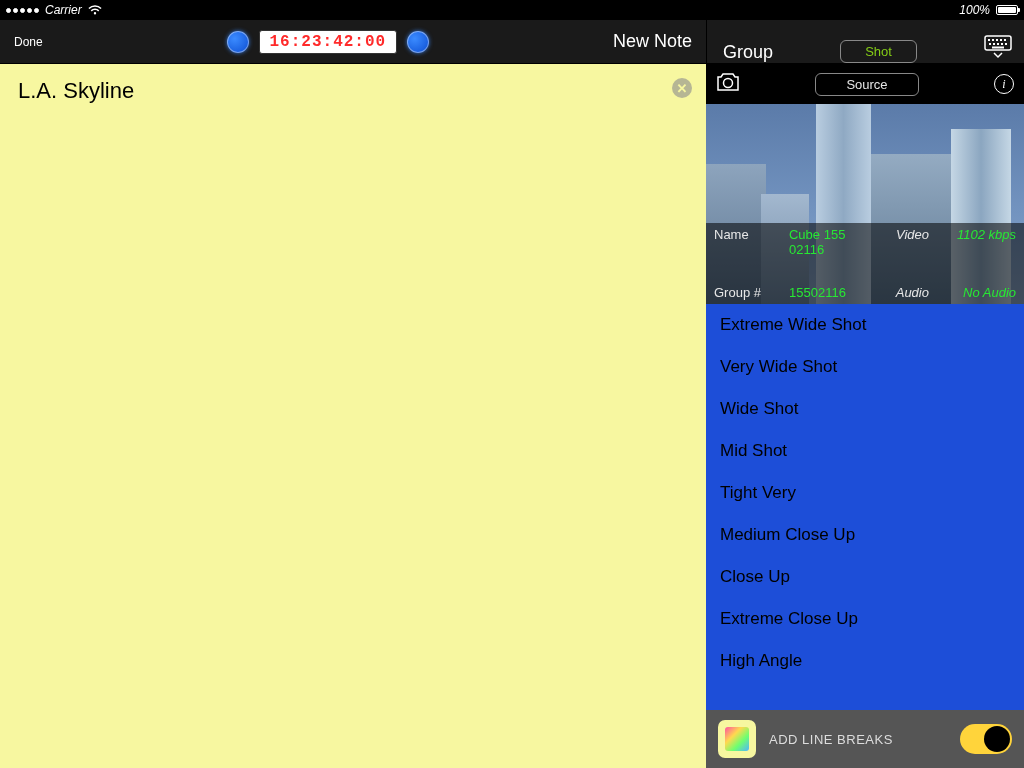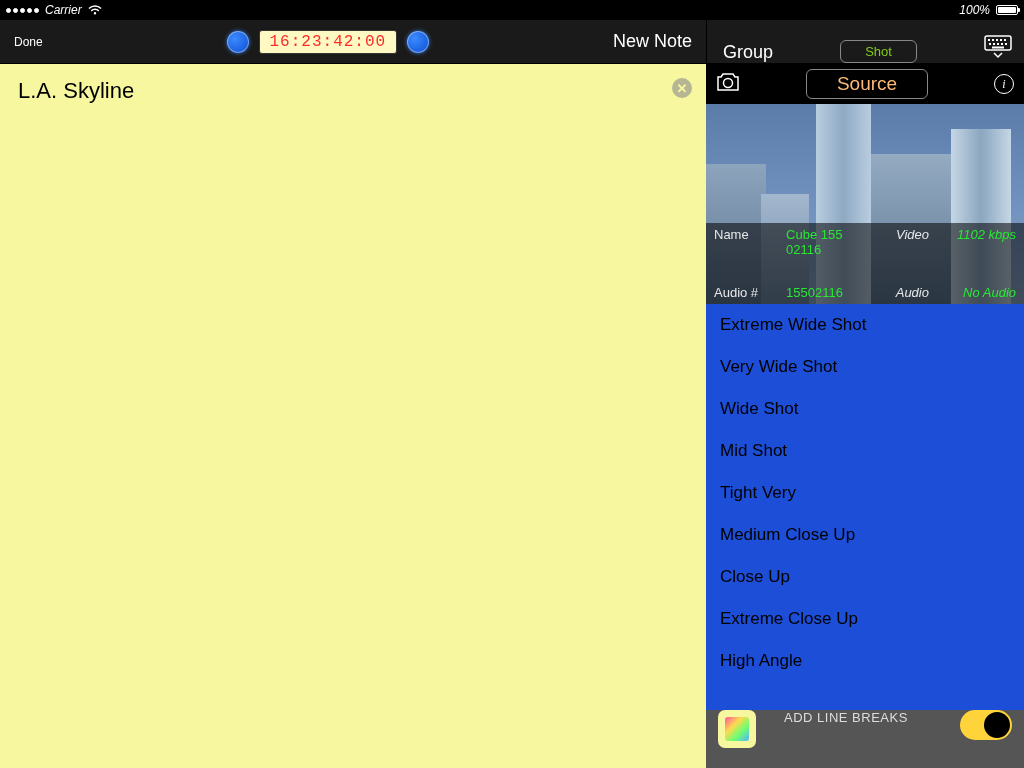--- a/index.html
+++ b/index.html
@@ -16,56 +16,56 @@
 .bat-body::after { content:""; position:absolute; right:-3px; top:2px; width:2px; height:4px; background:#fff; border-radius:0 1px 1px 0;}
 .bat-fill { position:absolute; inset:1px; background:#fff; border-radius:1px;}
 
 
 .toolbar { height: 44px; background: #1a1a1a; display: flex; align-items: center; color: #fff; border-bottom: 1px solid #000; }
 .tb-left { width: 706px; display:flex; align-items:center; height:100%; padding: 0 14px; gap: 14px;}
 .tb-right { flex:1; display:flex; align-items:flex-end; height:100%; padding: 0 10px; gap: 14px; justify-content:space-between; border-left:1px solid #000;}
 .done-btn { font-size: 12px; font-weight: 500; }
 .center-ctrls { flex:1; display:flex; justify-content:center; align-items:center; gap:10px; }
 .rec-dot { width: 22px; height: 22px; border-radius: 50%; background: radial-gradient(circle at 35% 35%, #3b8bff, #0a4bd0); box-shadow: inset 0 0 0 1px rgba(255,255,255,.4), 0 0 4px rgba(59,139,255,.8); }
-.tc-box { font-family: "DS-Digital","Courier New",monospace; font-size: 16px; letter-spacing: 1px; color: #ff2a2a; background: #fef9c3; padding: 2px 10px; border-radius: 3px; border:1px solid #333; font-weight:400;}
+.tc-box { font-family: "DS-Digital","Courier New",monospace; font-size: 16px; letter-spacing: 1px; color: #ff2a2a; background: #ffffff; padding: 2px 10px; border-radius: 3px; border:1px solid #333; font-weight:700;}
 .newnote { font-size: 18px; font-weight: 500; margin-left:auto; }
 .group-lbl { font-size: 18px; margin-left:6px;}
 .seg { flex:1; display:flex; justify-content:center;}
 .seg-btn { border:1px solid #888; border-radius:6px; padding: 3px 24px; font-size:13px; color:#84cc16; background:transparent;}
 .kb-ic { width: 30px; }
 
 
 .main { display:flex; height: calc(768px - 20px - 44px); }
 .note-pane { width: 706px; background: #f7f7a0; position: relative; padding: 14px 18px; }
 .note-text { font-size: 22px; color: #000; }
 .clear-btn { position:absolute; top: 14px; right: 14px; width: 20px; height:20px; border-radius:50%; background:#b6b694; color:#f7f7a0; display:flex; align-items:center; justify-content:center; font-size:13px; font-weight:bold;}
 
 .side-pane { flex:1; display:flex; flex-direction:column; background:#fff; }
 .src-hdr { height: 40px; background:#000; display:flex; align-items:center; justify-content:space-between; padding: 0 10px; }
 .cam-ic, .info-ic { color:#fff; }
 .info-ic { width:20px; height:20px; border:1.5px solid #fff; border-radius:50%; display:flex; align-items:center; justify-content:center; font-size:12px; font-style:italic; font-family: Georgia, serif;}
-.src-btn { border:1px solid #888; border-radius:6px; padding: 3px 30px; font-size:19px; color:#fdba74; background:transparent;}
+.src-btn { border:1px solid #888; border-radius:6px; padding: 3px 30px; font-size:13px; color:#e5e5e5; background:transparent;}
 
 .preview { position:relative; height: 200px; background: linear-gradient(to bottom, #5b7ba9 0%, #7394c0 55%, #8da8c9 100%); overflow:hidden; }
 .building { position:absolute; bottom:0; background: linear-gradient(to bottom, #9fb6cf, #6d87a3); }
 .b1 { left: 0px; width: 60px; height: 140px; background:linear-gradient(to bottom,#8da4bd,#5c7590);}
 .b2 { left: 55px; width: 48px; height: 110px; background:linear-gradient(to bottom,#a3b8cf,#6e88a3);}
 .b3 { left: 110px; width: 55px; height: 200px; background:linear-gradient(to right,#b9cde0 0%,#8fa9c3 50%,#b9cde0 100%);}
 .b3::before{content:"";position:absolute;top:-12px;left:20px;width:14px;height:12px;background:#9fb6cf;}
 .b4 { left: 165px; width: 80px; height: 150px; background:linear-gradient(to bottom,#94abc2,#5e7892);}
 .b5 { left: 245px; width: 60px; height: 175px; background:linear-gradient(to right,#c5d7e5,#8ba6c0,#c5d7e5);}
 .meta { position:absolute; left:0; right:0; bottom:0; background: rgba(0,0,0,0.55); color:#fff; font-size: 13px; padding: 4px 8px; display:grid; grid-template-columns: auto 1fr auto auto; column-gap: 6px; row-gap: 1px; gap: 28px;}
 .meta .lbl { color:#e7e7e7; }
 .meta .val { color:#27e833; }
 .meta .r { text-align:right;font-style:italic; }
 
 .shot-list { flex:1; overflow-y:auto; background:#1d4ed8;}
 .shot-item { padding: 11px 14px; font-size: 17px; color:#000; cursor:pointer; }
 
-.footer { height: 58px; background:#555; display:flex; align-items:flex-start; padding: 0 12px; gap: 28px; }
+.footer { height: 58px; background:#555; display:flex; align-items:center; padding: 0 12px; gap: 13px; }
 .color-sw { width: 38px; height: 38px; border-radius: 7px; background: #f7f7a0; display:flex; align-items:center; justify-content:center;}
 .color-inner { width: 24px; height: 24px; border-radius:3px; background: linear-gradient(135deg, #ff4fa3 0%, #ffd94f 35%, #6fff6f 65%, #4fb3ff 100%); }
 .foot-lbl { color:#ddd; font-size: 13px; letter-spacing: .5px;}
 .toggle { margin-left:auto; width: 52px; height: 30px; border-radius: 15px; background:#ffd43b; position:relative;}
 .toggle .knob { position:absolute; top:2px; right:2px; width:26px; height:26px; border-radius:50%; background:#000;}
 </style>
 </head>
 <body>
 
 <div class="status-bar">
@@ -154,21 +154,21 @@
       <div class="building b1"></div>
       <div class="building b2"></div>
       <div class="building b3"></div>
       <div class="building b4"></div>
       <div class="building b5"></div>
       <div class="meta">
         <span class="lbl">Name</span>
         <span class="val">Cube 155 02116</span>
         <span class="lbl r">Video</span>
         <span class="val r">1102 kbps</span>
-        <span class="lbl">Audio #</span>
+        <span class="lbl">Group #</span>
         <span class="val">15502116</span>
         <span class="lbl r">Audio</span>
         <span class="val r">No Audio</span>
       </div>
     </div>
 
     <div class="shot-list">
       <div class="shot-item">Extreme Wide Shot</div>
       <div class="shot-item">Very Wide Shot</div>
       <div class="shot-item">Wide Shot</div>

